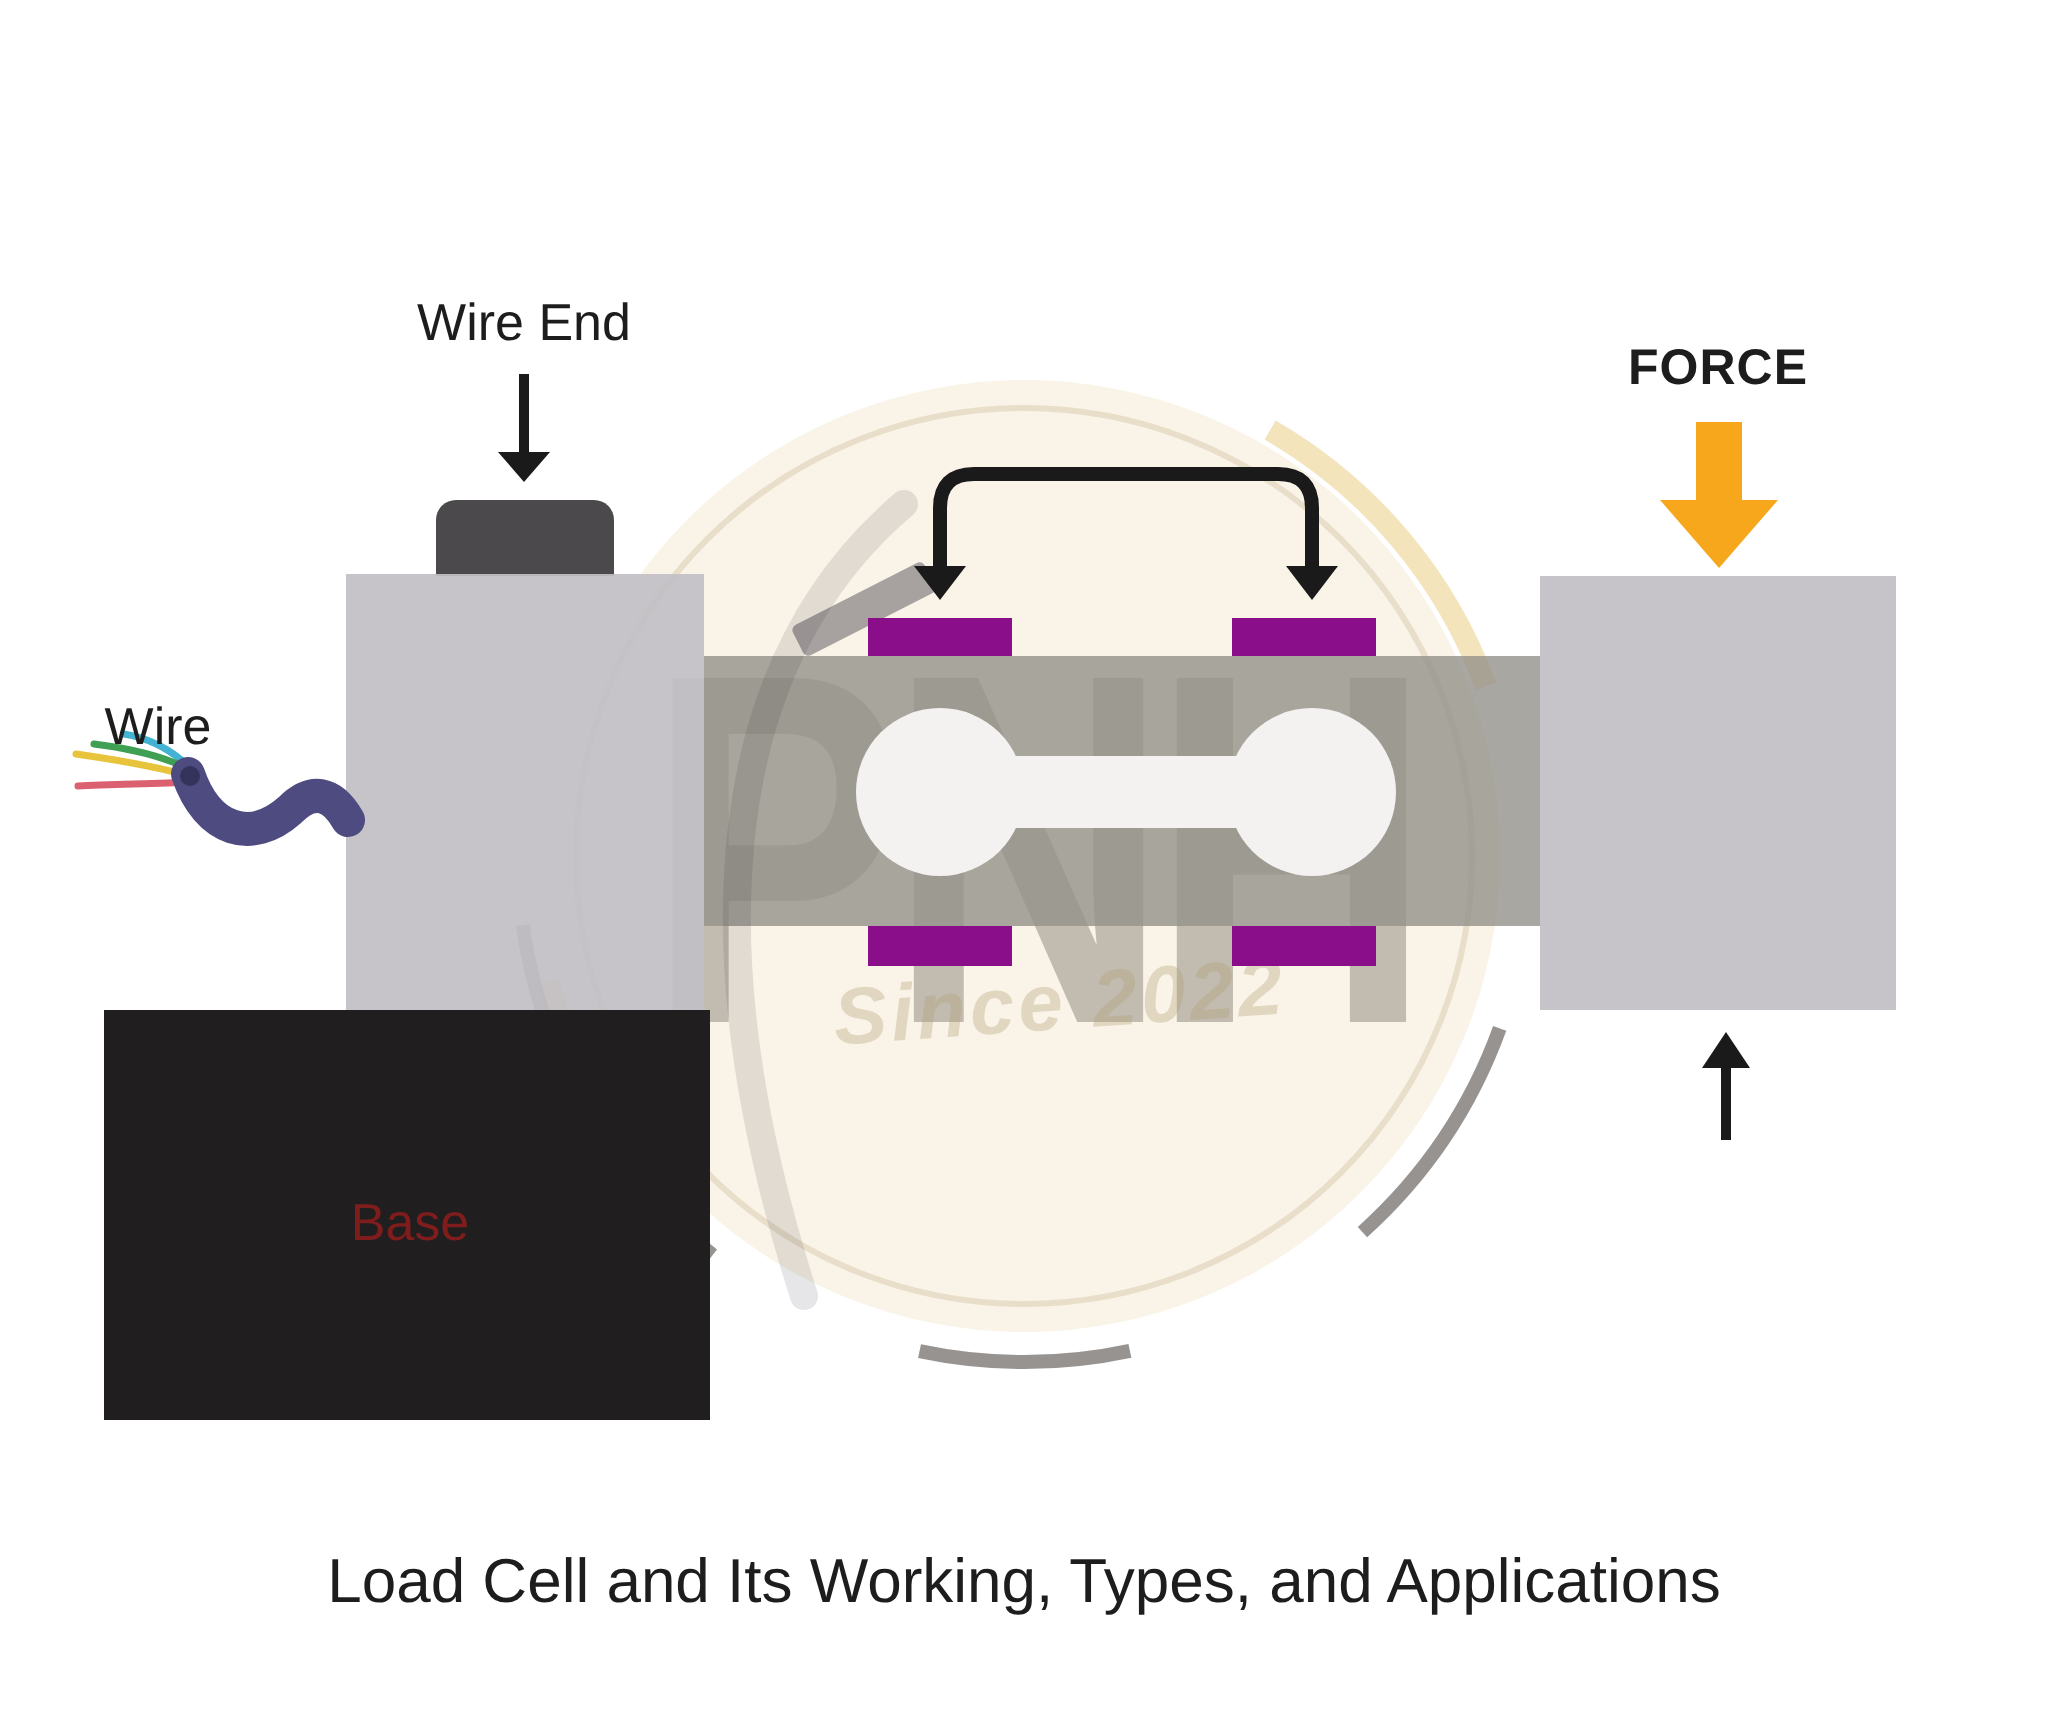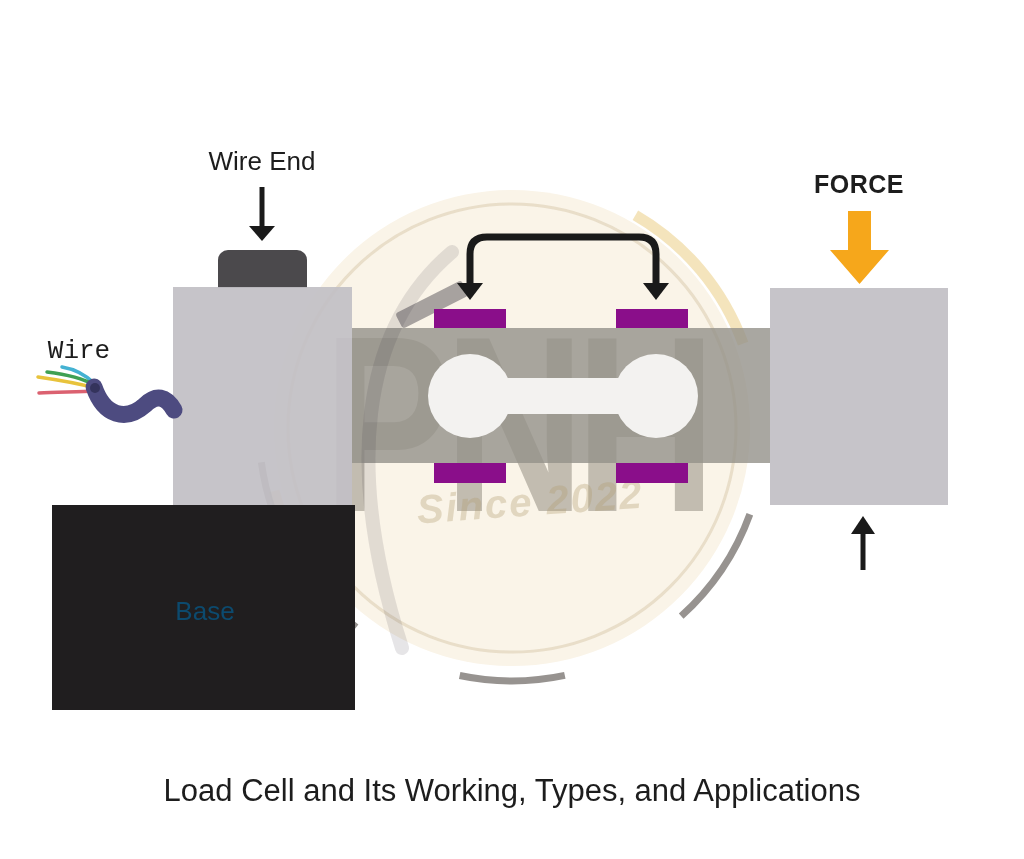--- a/index.html
+++ b/index.html
@@ -37,22 +37,22 @@
   .g-tl{left:434px;top:309px;height:19px;}
   .g-tr{left:616px;top:309px;height:19px;}
   .g-bl{left:434px;top:463px;height:20px;}
   .g-br{left:616px;top:463px;height:20px;}
 
   
   .lbl{position:absolute;white-space:nowrap;font-weight:500;font-size:26px;}
   .lbl-fixed{left:262px;top:146px;transform:translateX(-50%);}
   .lbl-strain{left:558px;top:189px;transform:translateX(-50%);}
   .lbl-force{left:859px;top:170px;transform:translateX(-50%);font-weight:700;font-size:25px;letter-spacing:0.5px;}
-  .lbl-wire{left:79px;top:336px;transform:translateX(-50%);font-family:Liberation Mono, monospace;}
-  .lbl-base{left:205px;top:596px;transform:translateX(-50%);color:#0c4a6e;}
+  .lbl-wire{left:79px;top:348px;transform:translateX(-50%);}
+  .lbl-base{left:205px;top:596px;transform:translateX(-50%);color:#7f1d1d;}
   .lbl-free{left:862px;top:585px;transform:translateX(-50%);}
   .caption{left:0;right:0;top:773px;text-align:center;font-size:31px;font-weight:500;}
 
   
   .arrow-stroke{stroke:var(--arrow-black,#1A1A1A);stroke-width:5;fill:none;}
   .bracket-stroke{stroke:var(--arrow-black,#1A1A1A);stroke-width:7;fill:none;stroke-linejoin:round;}
   .arrow-fill{fill:var(--arrow-black,#1A1A1A);}
   .force-fill{fill:var(--force-orange,#F6A71B);}
   .wire-stroke{stroke:var(--wire-blue,#4D4B80);stroke-width:17;fill:none;stroke-linecap:round;}
   .strand{fill:none;stroke-width:3.5;stroke-linecap:round;}

